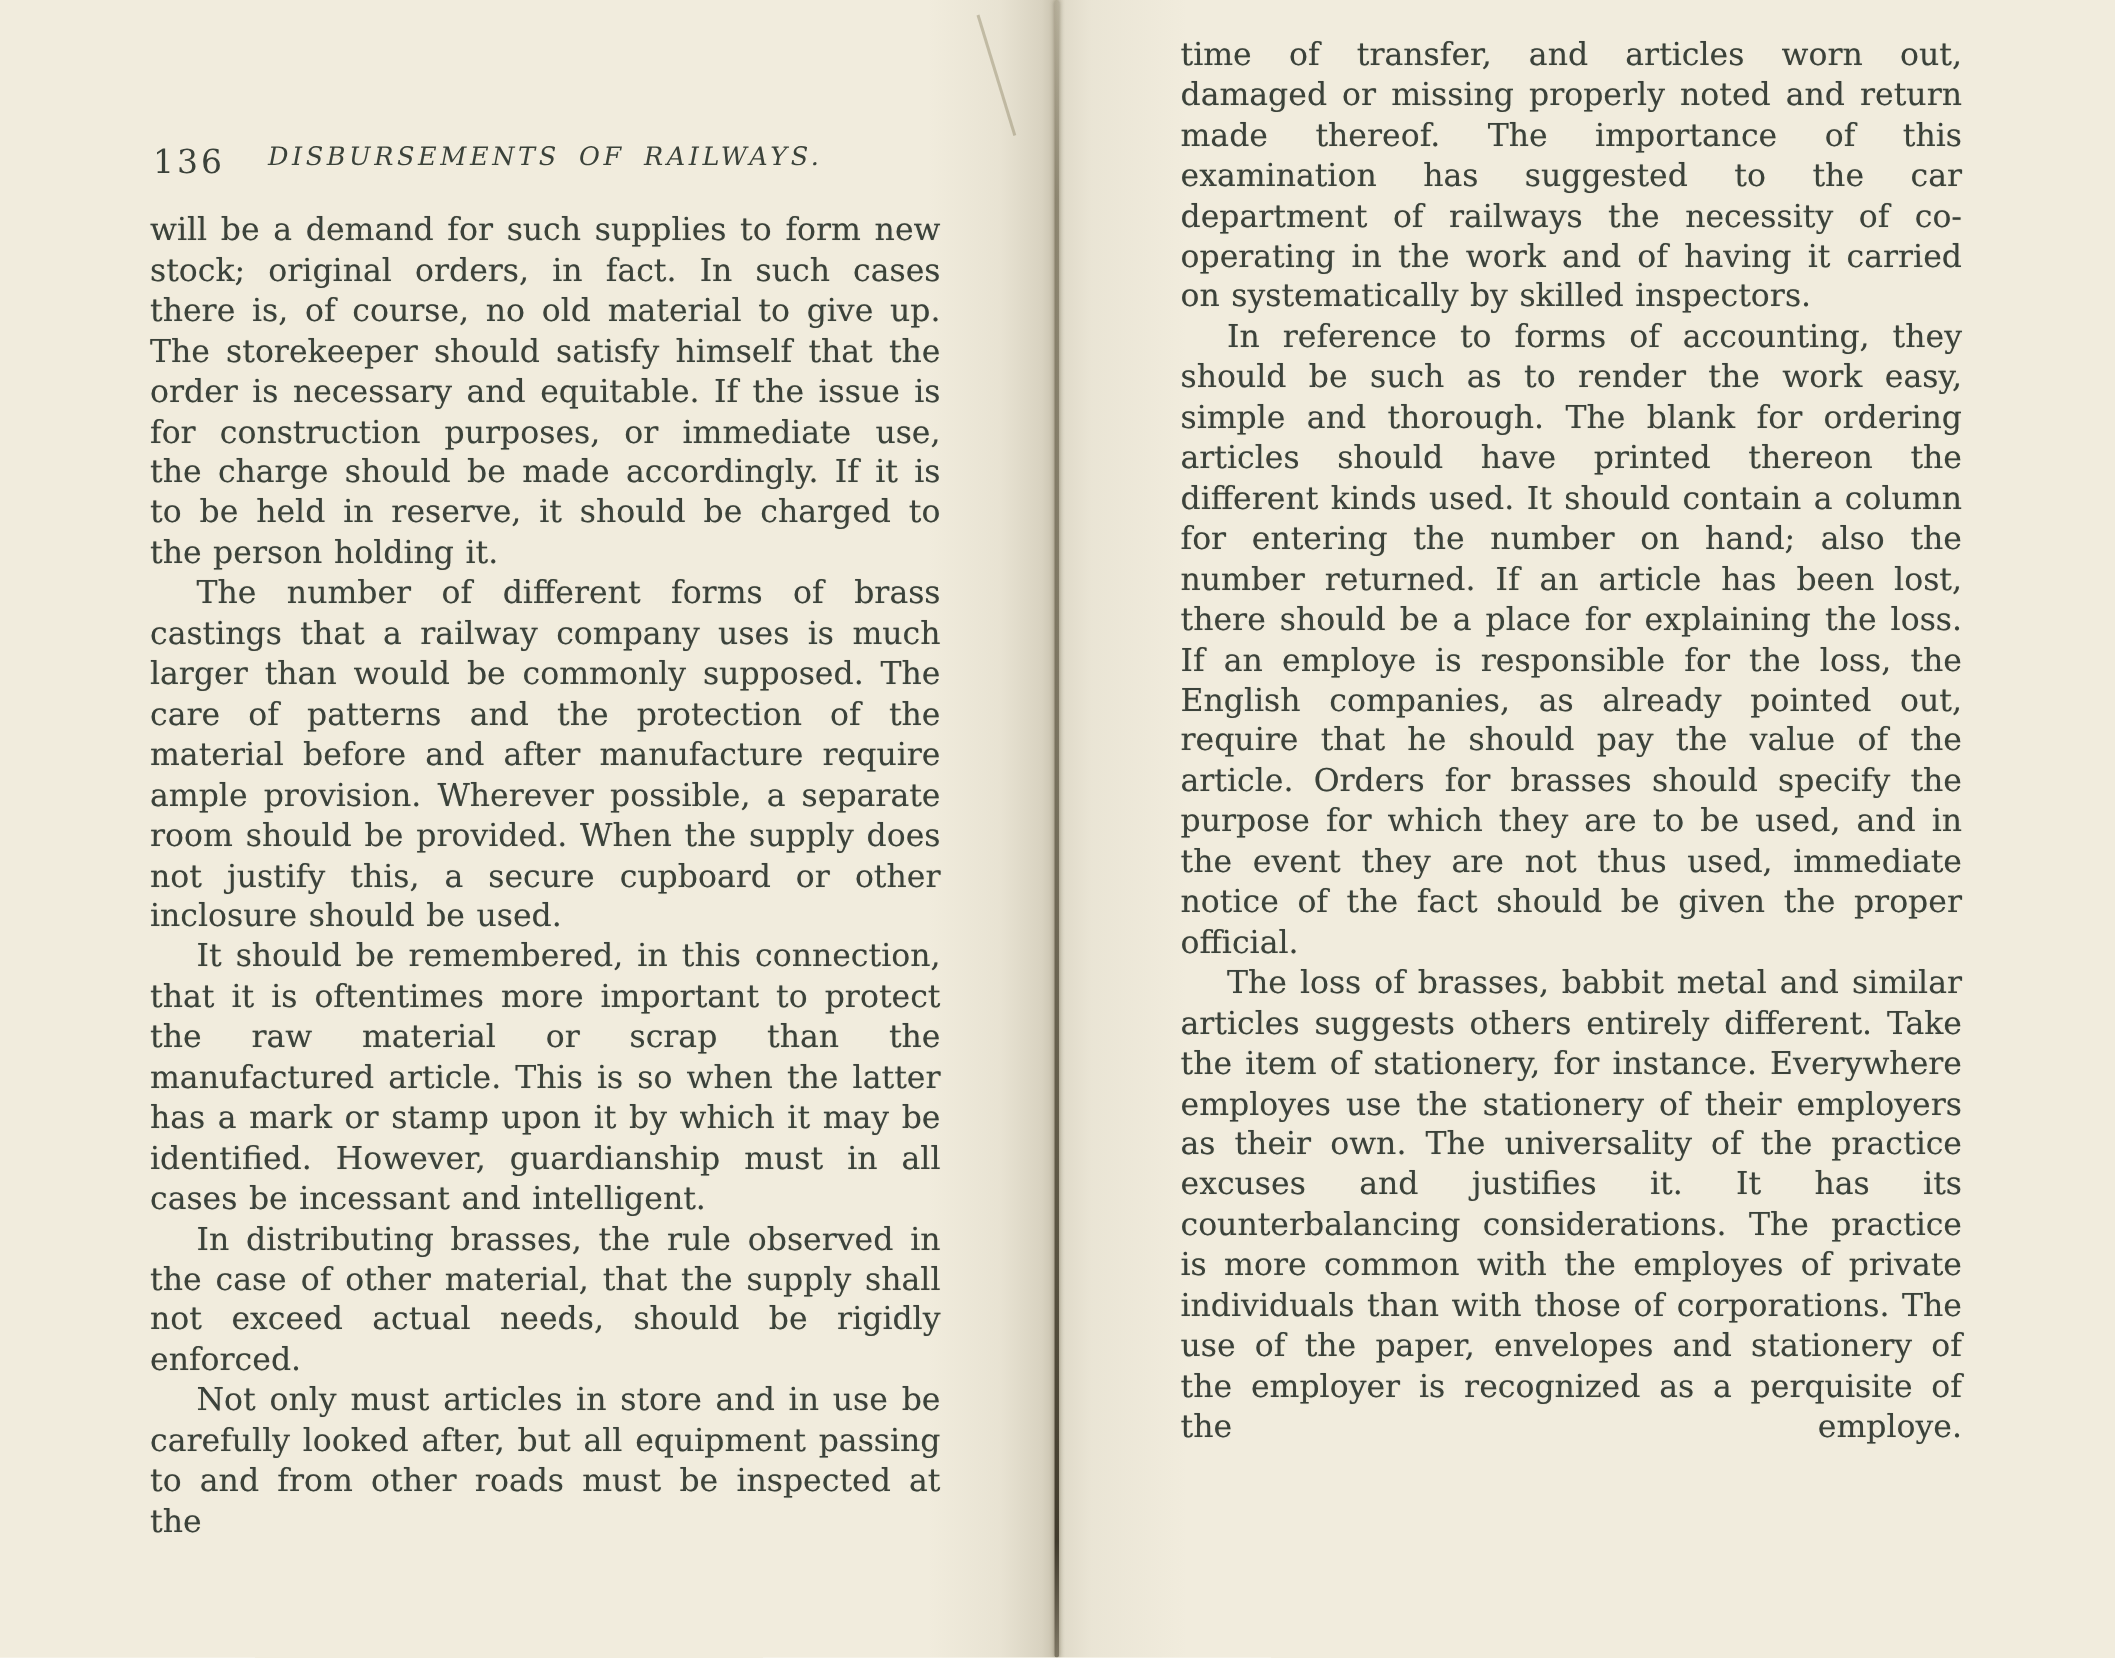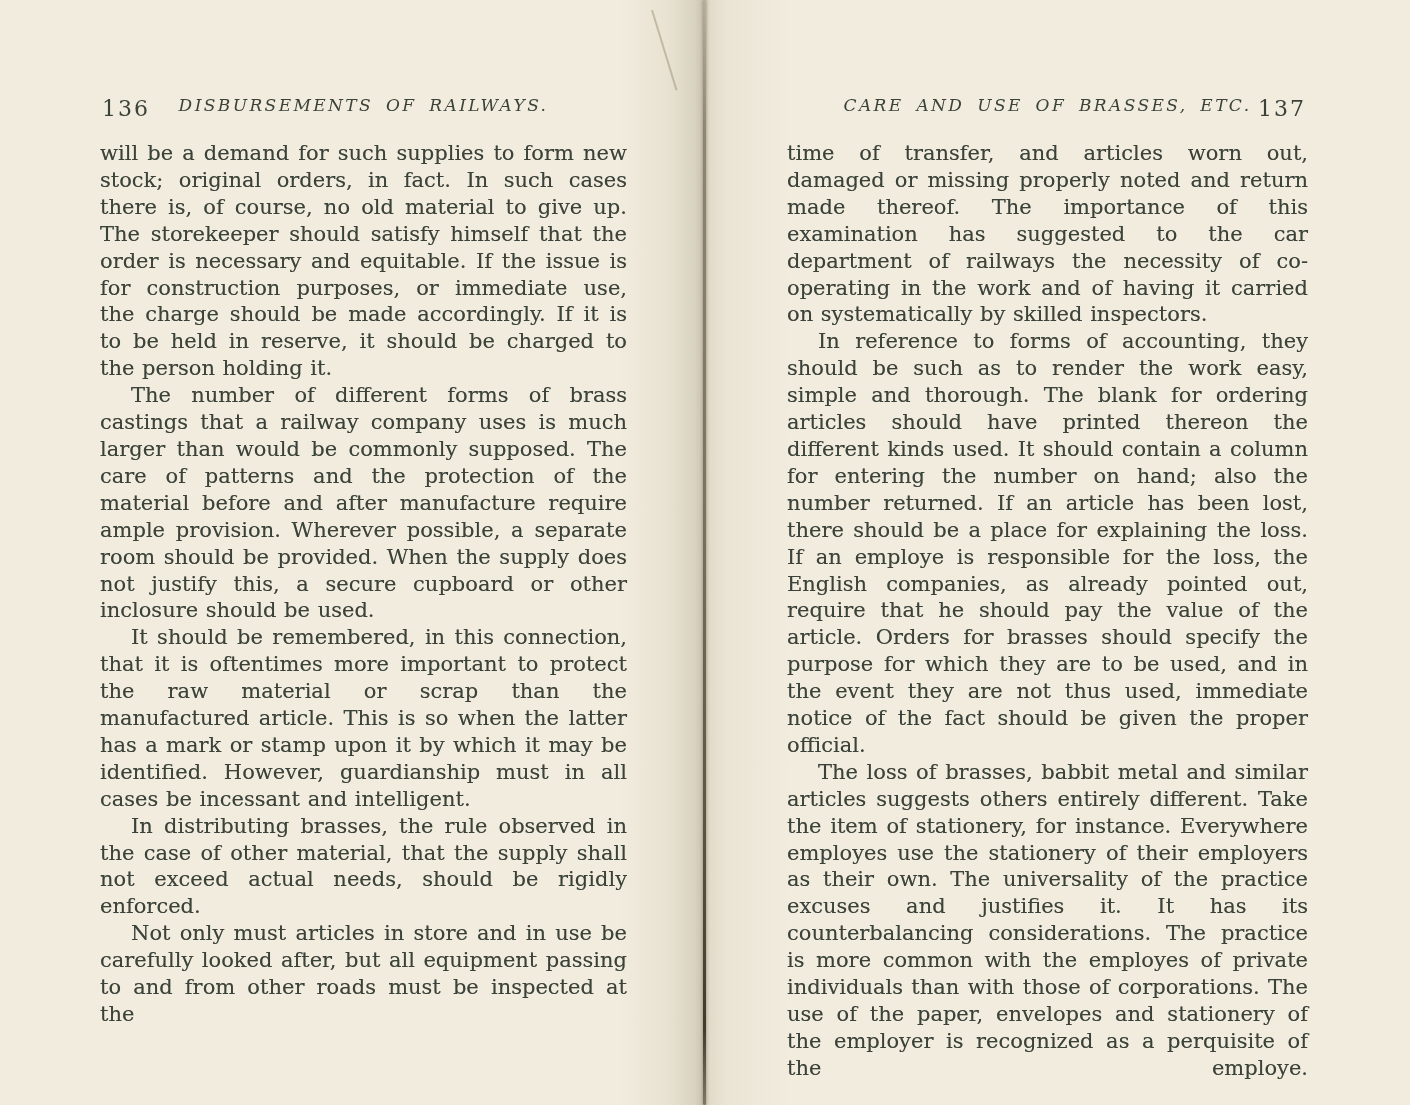--- a/index.html
+++ b/index.html
@@ -90,24 +90,20 @@
     <div class="page-body">
         <p class="cont">will be a demand for such supplies to form new stock; original orders, in fact. In such cases there is, of course, no old material to give up. The storekeeper should satisfy himself that the order is necessary and equitable. If the issue is for construction purposes, or immediate use, the charge should be made accordingly. If it is to be held in reserve, it should be charged to the person holding it.</p>
         <p>The number of different forms of brass castings that a railway company uses is much larger than would be commonly supposed. The care of patterns and the protection of the material before and after manufacture require ample provision. Wherever possible, a separate room should be provided. When the supply does not justify this, a secure cupboard or other inclosure should be used.</p>
         <p>It should be remembered, in this connection, that it is oftentimes more important to protect the raw material or scrap than the manufactured article. This is so when the latter has a mark or stamp upon it by which it may be identified. However, guardianship must in all cases be incessant and intelligent.</p>
         <p>In distributing brasses, the rule observed in the case of other material, that the supply shall not exceed actual needs, should be rigidly enforced.</p>
         <p>Not only must articles in store and in use be carefully looked after, but all equipment passing to and from other roads must be inspected at the</p>
       </div>
   </div>
 
   <div class="page page-right">
-    <div class="page-header">
-      <span class="running-title">CARE AND USE OF BRASSES, ETC.</span>
-      <span class="pagenum">137</span>
-    </div>
     <div class="page-body">
         <p class="cont">time of transfer, and articles worn out, damaged or missing properly noted and return made thereof. The importance of this examination has suggested to the car department of railways the necessity of co-operating in the work and of having it carried on systematically by skilled inspectors.</p>
         <p>In reference to forms of accounting, they should be such as to render the work easy, simple and thorough. The blank for ordering articles should have printed thereon the different kinds used. It should contain a column for entering the number on hand; also the number returned. If an article has been lost, there should be a place for explaining the loss. If an employe is responsible for the loss, the English companies, as already pointed out, require that he should pay the value of the article. Orders for brasses should specify the purpose for which they are to be used, and in the event they are not thus used, immediate notice of the fact should be given the proper official.</p>
         <p>The loss of brasses, babbit metal and similar articles suggests others entirely different. Take the item of stationery, for instance. Everywhere employes use the stationery of their employers as their own. The universality of the practice excuses and justifies it. It has its counterbalancing considerations. The practice is more common with the employes of private individuals than with those of corporations. The use of the paper, envelopes and stationery of the employer is recognized as a perquisite of the employe.</p>
       </div>
   </div>
 
   <div class="gutter"></div>
   <div class="gutter-line"></div>
   <div class="crease"></div>

